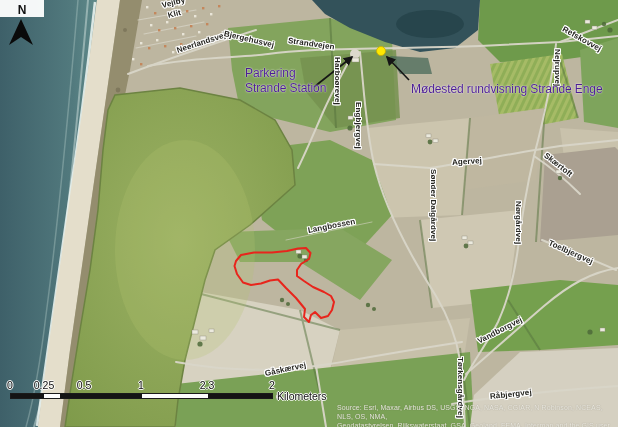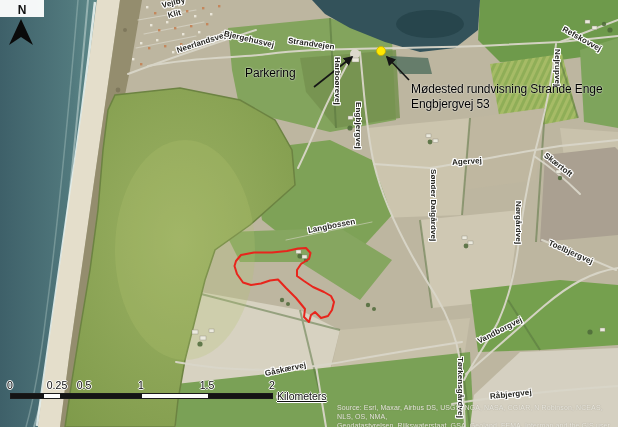--- a/index.html
+++ b/index.html
@@ -6,37 +6,37 @@
   #map{position:relative;width:618px;height:427px;overflow:hidden;
        font-family:"Liberation Sans",sans-serif;background:#b8b19b;}
   #terrain{position:absolute;left:0;top:0;}
   
   .rl{position:absolute;font:bold 8px "Liberation Sans",sans-serif;color:#252520;
       white-space:nowrap;letter-spacing:.1px;transform-origin:left center;z-index:5;
       text-shadow:-1px 0 #fff,1px 0 #fff,0 -1px #fff,0 1px #fff,
                   -1px -1px #fff,1px 1px #fff,-1px 1px #fff,1px -1px #fff;}
   .rl.v{writing-mode:vertical-rl;transform-origin:center top;}
   
-  .ann{position:absolute;font:12px "Liberation Sans",sans-serif;color:#000000;
+  .ann{position:absolute;font:12px "Liberation Sans",sans-serif;color:#4c1d95;
        line-height:1.25;z-index:6;letter-spacing:-.1px;
        text-shadow:0 0 2px rgba(255,255,255,.8),0 0 1px rgba(255,255,255,.6);}
   
   .north-box{position:absolute;left:0;top:0;width:44px;height:17px;
        background:rgba(255,255,255,.95);z-index:6;text-align:center;}
   .north-n{font:bold 12px "Liberation Sans",sans-serif;color:#111;line-height:17px;}
   
   .tick{position:absolute;top:379px;transform:translateX(-50%);z-index:6;
         font:10.5px "Liberation Sans",sans-serif;color:#111;
         text-shadow:-1px 0 #fff,1px 0 #fff,0 -1px #fff,0 1px #fff;}
   .sb-bar{position:absolute;left:10px;top:393px;width:263px;height:6px;z-index:6;
         background:#fdfdfd;border:1px solid #1a1a1a;box-sizing:border-box;}
   .sb-seg{position:absolute;top:0;height:100%;background:#141414;}
   .sb-unit{position:absolute;left:277px;top:390px;z-index:6;
         font:10.5px "Liberation Sans",sans-serif;color:#111;
-        text-shadow:-1px 0 #fff,1px 0 #fff,0 -1px #fff,0 1px #fff;text-decoration:underline;}
+        text-shadow:-1px 0 #fff,1px 0 #fff,0 -1px #fff,0 1px #fff;}
   
   .attr{position:absolute;left:337px;top:403px;width:280px;z-index:6;
         font:7px "Liberation Sans",sans-serif;line-height:9px;
         color:rgba(250,248,240,.85);letter-spacing:.1px;
         text-shadow:0 0 1px rgba(70,70,60,.5);}
 </style>
 </head>
 <body>
 
 <div id="map">
@@ -252,32 +252,32 @@
   <div class="rl v" style="left:514px;top:201px">Nørgårdvej</div>
   <div class="rl" style="left:549px;top:238px;transform:rotate(24deg)">Toelbjergvej</div>
   <div class="rl" style="left:478px;top:337px;transform:rotate(-27deg)">Vandborgvej</div>
   <div class="rl" style="left:308px;top:226px;transform:rotate(-11deg)">Langbossen</div>
   <div class="rl" style="left:265px;top:369px;transform:rotate(-12deg)">Gåskærvej</div>
   <div class="rl v" style="left:456px;top:357px">Tørkensgårdvej</div>
   <div class="rl" style="left:490px;top:392px;transform:rotate(-6deg)">Råbjergvej</div>
 
   <div class="ann" style="left:245px;top:66px">
     <div>Parkering</div>
+    <div>Strande Station</div>
   </div>
   <div class="ann" style="left:411px;top:82px">
     <div>Mødested rundvisning Strande Enge</div>
-    <div>Engbjergvej 53</div>
   </div>
 
   <div>
     <span class="tick" style="left:10px">0</span>
-    <span class="tick" style="left:57px">0.25</span>
+    <span class="tick" style="left:44px">0.25</span>
     <span class="tick" style="left:84px">0.5</span>
     <span class="tick" style="left:141px">1</span>
-    <span class="tick" style="left:207px">1.5</span>
+    <span class="tick" style="left:207px">2.3</span>
     <span class="tick" style="left:272px">2</span>
     <div class="sb-bar">
       <div class="sb-seg" style="left:0;width:33px"></div>
       <div class="sb-seg" style="left:49px;width:82px"></div>
       <div class="sb-seg" style="left:197px;width:64px"></div>
     </div>
     <span class="sb-unit">Kilometers</span>
   </div>
 
   <div class="attr">

